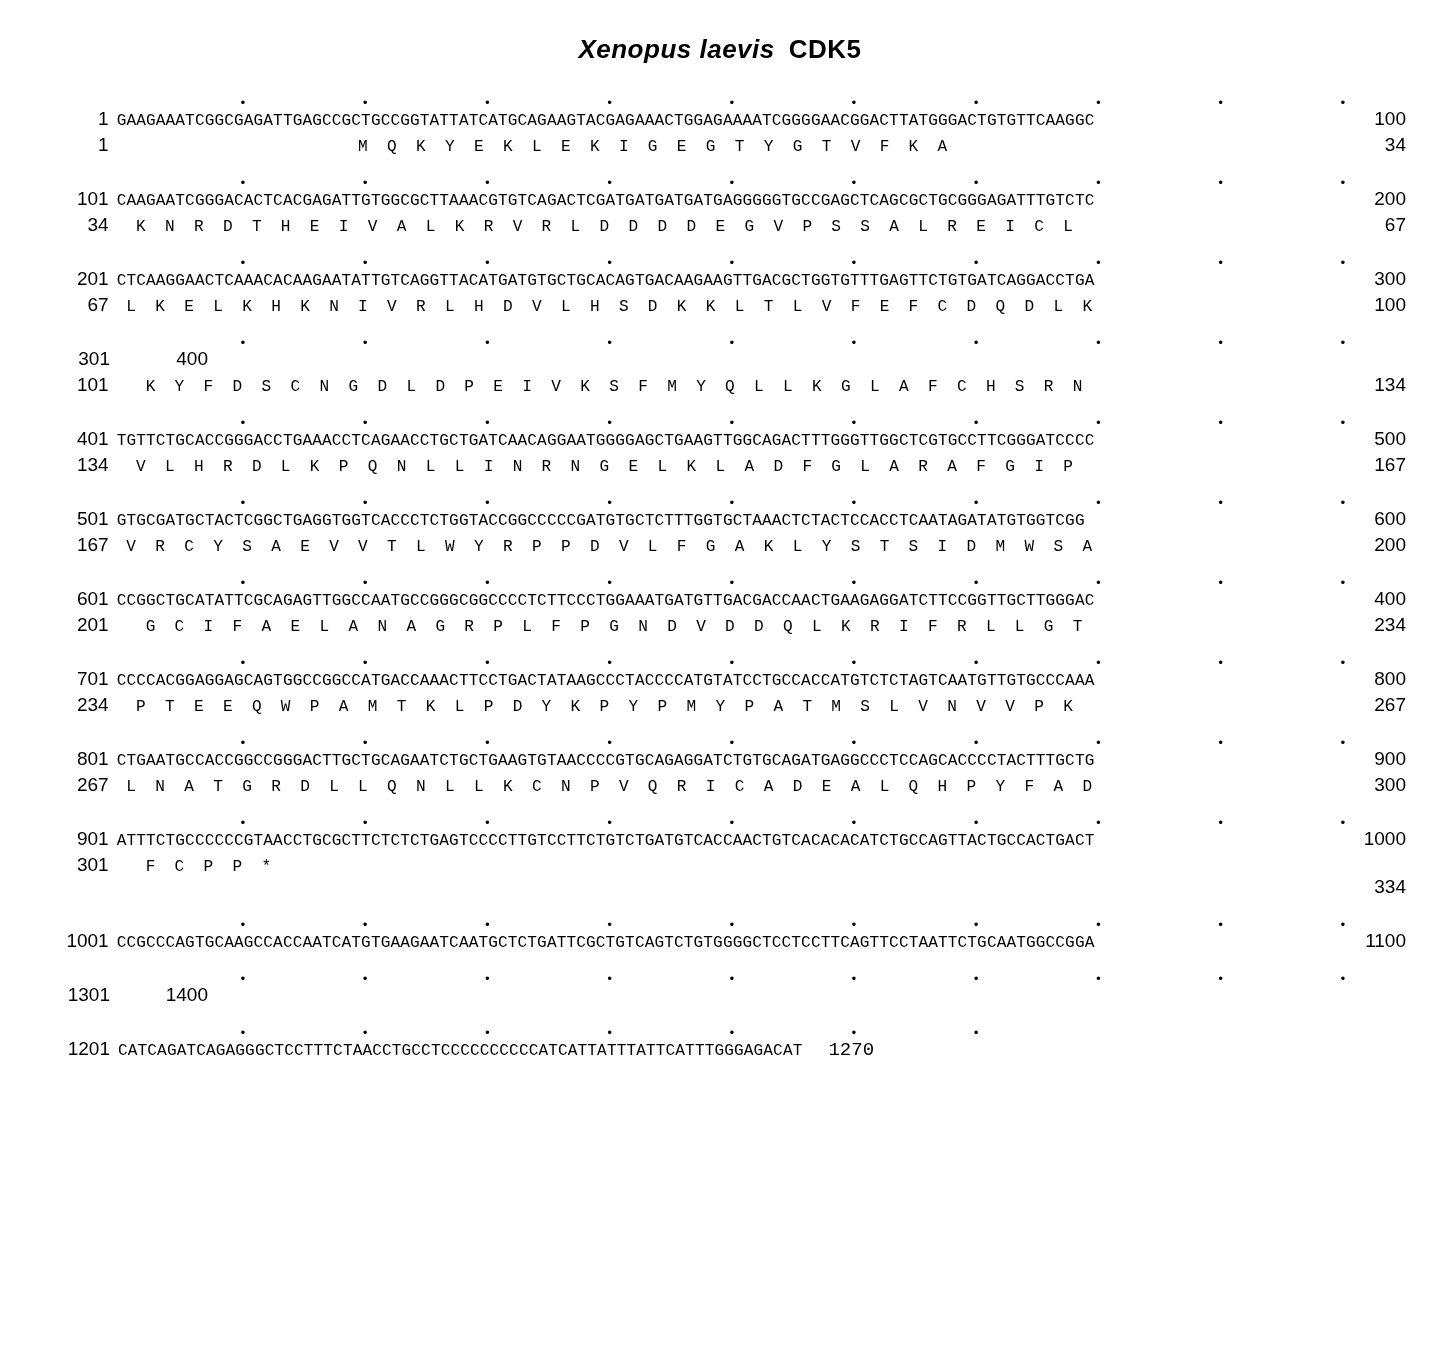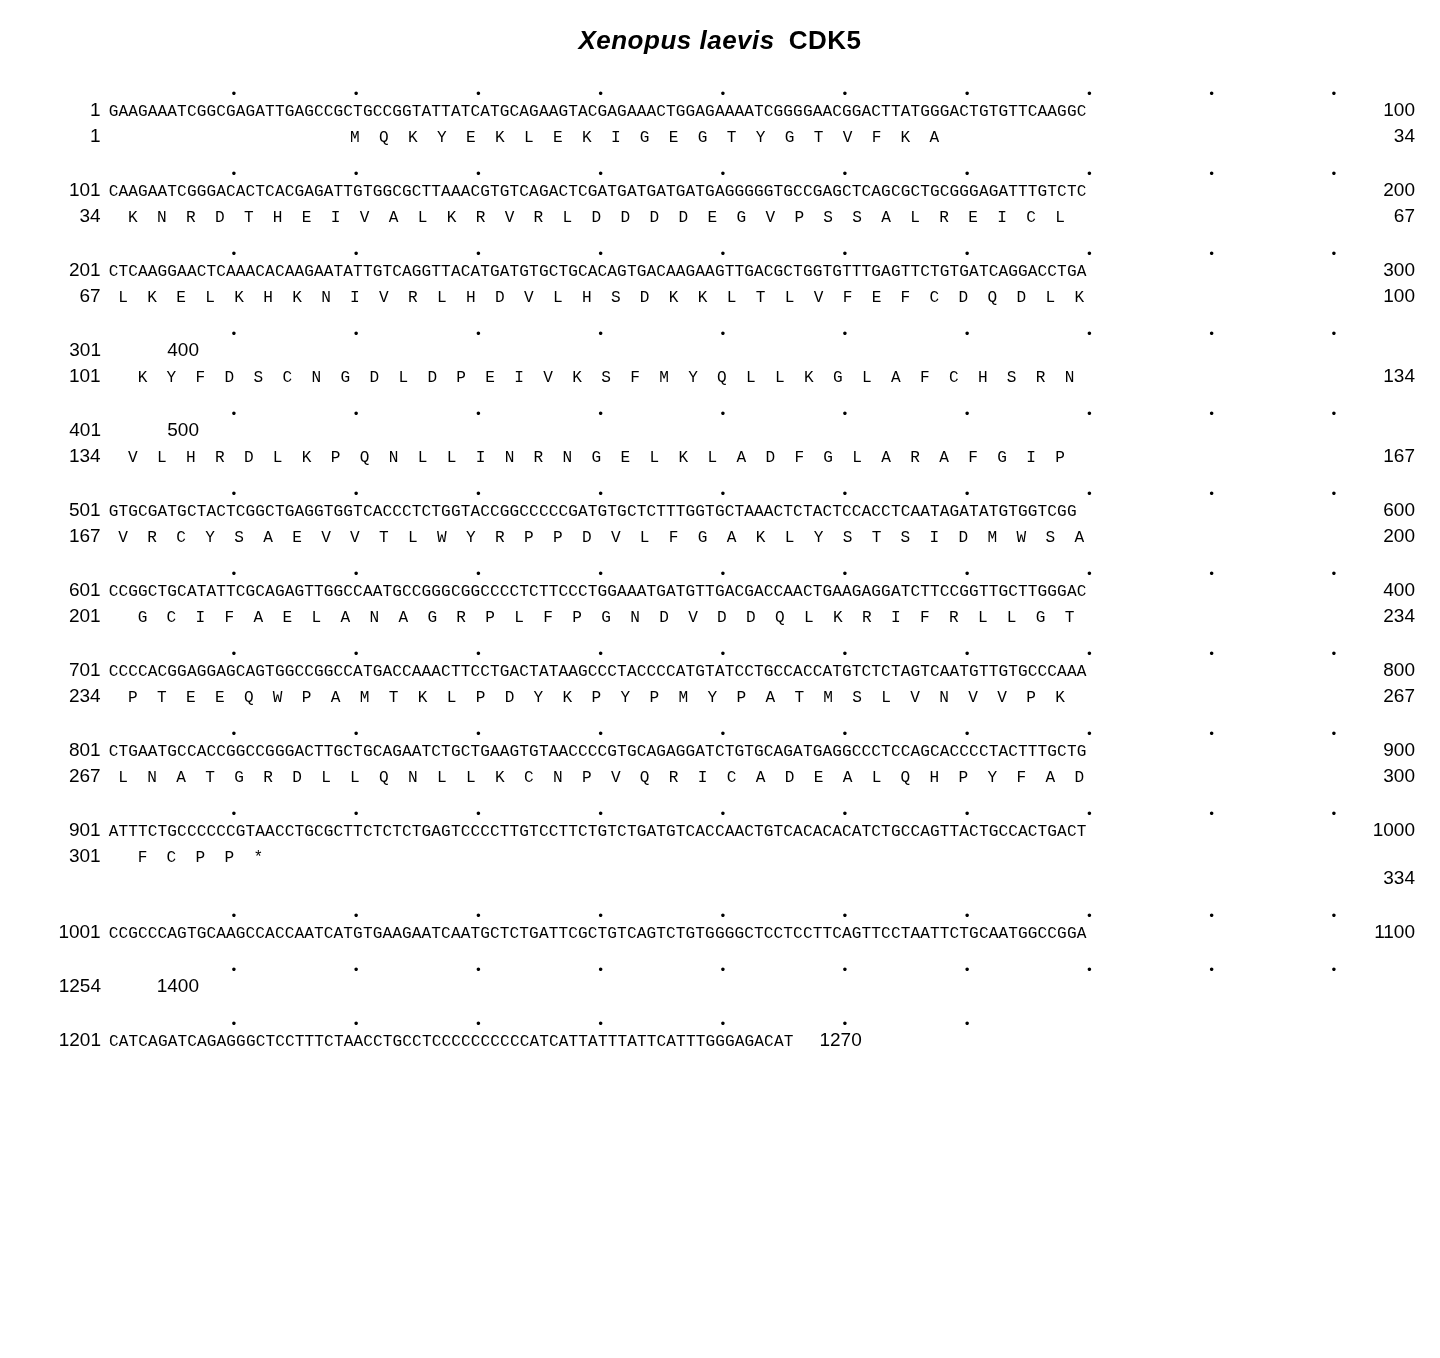--- a/index.html
+++ b/index.html
@@ -13,21 +13,21 @@
     font-family: "Liberation Sans", sans-serif;
     color: #000000;
     position: relative;
     overflow: hidden;
   }
   .page {
     position: relative;
     width: 1440px;
     height: 1358px;
     box-sizing: border-box;
-    padding: 3px;
+    padding: 12px;
   }
   .title {
     text-align: center;
     font-size: 26px;
     font-weight: bold;
     padding-top: 22px;
     letter-spacing: 0.5px;
   }
   .title .species {
     font-style: italic;
@@ -107,21 +107,21 @@
     margin-top: 4px;
   }
   .numleft.aa-num, .numright.aa-num {
     font-size: 19px;
   }
 
   .block.tail .seq {
     width: auto;
   }
   .tail-end {
-    font-family: Liberation Sans, sans-serif;
+    font-family: Liberation Mono, monospace;
     font-size: 19px;
     padding-left: 26px;
   }
 </style>
 </head>
 <body>
 
 <div class="page">
 
   <div class="title">
@@ -199,21 +199,21 @@
           <span class="tick" style="left: 235.29px;">•</span>
           <span class="tick" style="left: 357.49px;">•</span>
           <span class="tick" style="left: 479.69px;">•</span>
           <span class="tick" style="left: 601.89px;">•</span>
           <span class="tick" style="left: 724.09px;">•</span>
           <span class="tick" style="left: 846.29px;">•</span>
           <span class="tick" style="left: 968.49px;">•</span>
           <span class="tick" style="left: 1090.69px;">•</span>
           <span class="tick" style="left: 1212.89px;">•</span>
         </div>
-        <div class="row nt-row"><div class="numleft">401</div><div class="numright">500</div></div>
+        <div class="row nt-row"><div class="numleft">401</div><div class="seq nt">TGTTCTGCACCGGGACCTGAAACCTCAGAACCTGCTGATCAACAGGAATGGGGAGCTGAAGTTGGCAGACTTTGGGTTGGCTCGTGCCTTCGGGATCCCC</div><div class="numright">500</div></div>
         <div class="row aa-row"><div class="numleft aa-num">134</div><div class="seq aa">  V  L  H  R  D  L  K  P  Q  N  L  L  I  N  R  N  G  E  L  K  L  A  D  F  G  L  A  R  A  F  G  I  P</div><div class="numright aa-num">167</div></div>
       </div>
       <div class="block">
         <div class="ruler">
           <span class="tick" style="left: 113.09px;">•</span>
           <span class="tick" style="left: 235.29px;">•</span>
           <span class="tick" style="left: 357.49px;">•</span>
           <span class="tick" style="left: 479.69px;">•</span>
           <span class="tick" style="left: 601.89px;">•</span>
           <span class="tick" style="left: 724.09px;">•</span>
@@ -311,21 +311,21 @@
           <span class="tick" style="left: 235.29px;">•</span>
           <span class="tick" style="left: 357.49px;">•</span>
           <span class="tick" style="left: 479.69px;">•</span>
           <span class="tick" style="left: 601.89px;">•</span>
           <span class="tick" style="left: 724.09px;">•</span>
           <span class="tick" style="left: 846.29px;">•</span>
           <span class="tick" style="left: 968.49px;">•</span>
           <span class="tick" style="left: 1090.69px;">•</span>
           <span class="tick" style="left: 1212.89px;">•</span>
         </div>
-        <div class="row nt-row"><div class="numleft">1254</div><div class="numright">1400</div></div>
+        <div class="row nt-row"><div class="numleft">1301</div><div class="numright">1400</div></div>
       </div>
       <div class="block tail last">
         <div class="ruler">
           <span class="tick" style="left: 113.09px;">•</span>
           <span class="tick" style="left: 235.29px;">•</span>
           <span class="tick" style="left: 357.49px;">•</span>
           <span class="tick" style="left: 479.69px;">•</span>
           <span class="tick" style="left: 601.89px;">•</span>
           <span class="tick" style="left: 724.09px;">•</span>
           <span class="tick" style="left: 846.29px;">•</span>

